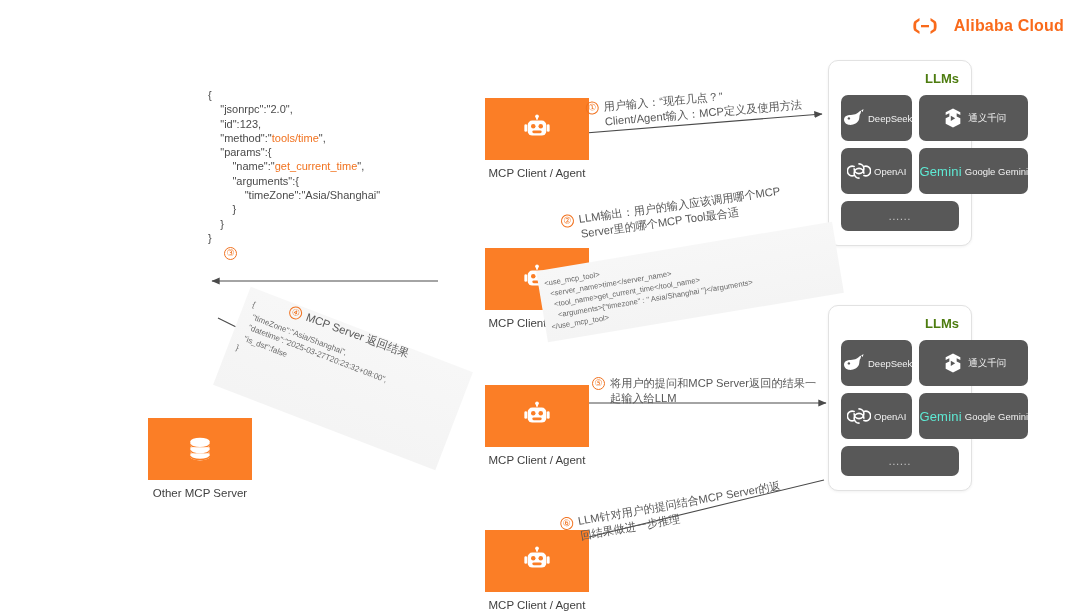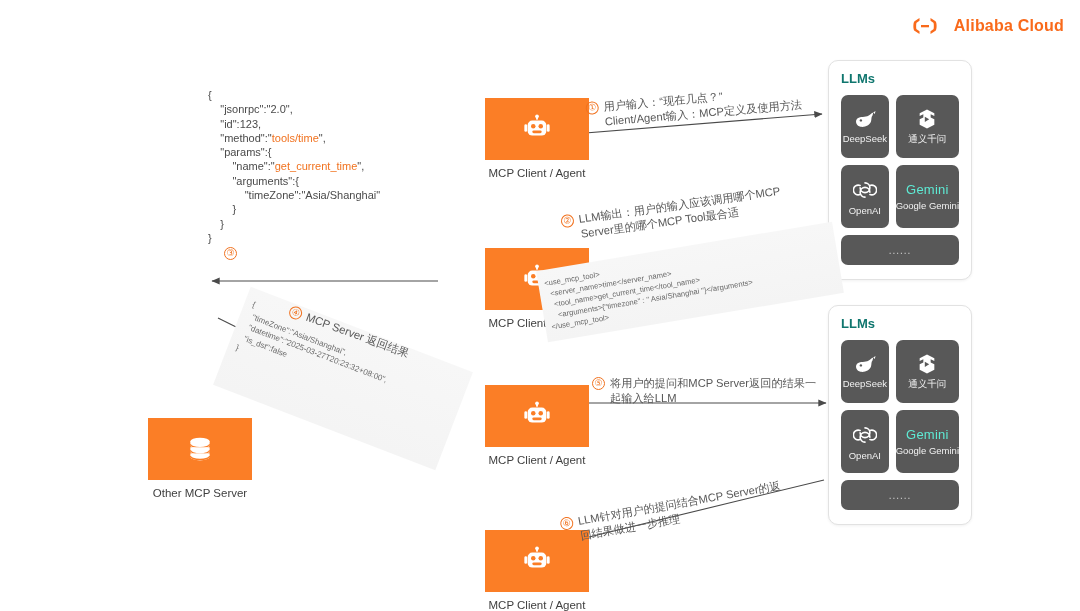--- a/index.html
+++ b/index.html
@@ -33,25 +33,25 @@
   .client .box { width: 104px; height: 62px; }
   .server .box { width: 104px; height: 62px; }
 
   
   .llm-panel {
     position: absolute; background: #fff;
     border: 1px solid #e2e2e2; border-radius: 10px;
     box-shadow: 0 1px 3px rgba(0,0,0,.06);
     padding: 10px 12px 14px 12px;
   }
-  .llm-title { text-align: left; font-size: 13px; font-weight: 700; color: #0f766e; margin-bottom: 9px; }
+  .llm-title { text-align: right; font-size: 13px; font-weight: 700; color: #4d7c0f; margin-bottom: 9px; }
   .llm-grid { display: grid; grid-template-columns: 1fr 1fr; gap: 7px; }
   .llm-tile {
-    background: #585858; border-radius: 7px; height: 63px;
-    display: flex; flex-direction: column; align-items: center; justify-content: center; gap: 3px;
+    background: #585858; border-radius: 7px; height: 46px;
+    display: flex; flex-direction: row; align-items: center; justify-content: center; gap: 3px;
   }
   .llm-tile .tlabel { font-size: 9.5px; color: #f2f2f2; white-space: nowrap; }
   .llm-tile.gemini .gem-word { font-size: 13px; color: #5eead4; letter-spacing: .2px; }
   .llm-more {
     margin-top: 7px; background: #585858; border-radius: 7px; height: 30px;
     display: flex; align-items: center; justify-content: center;
     font-size: 10px; color: #cfcfcf; letter-spacing: 1px;
   }
 
   

